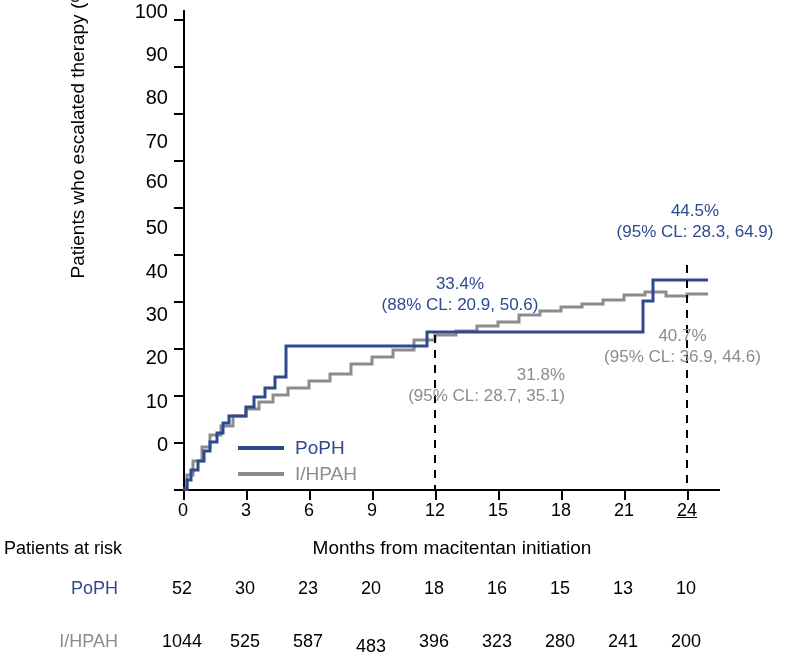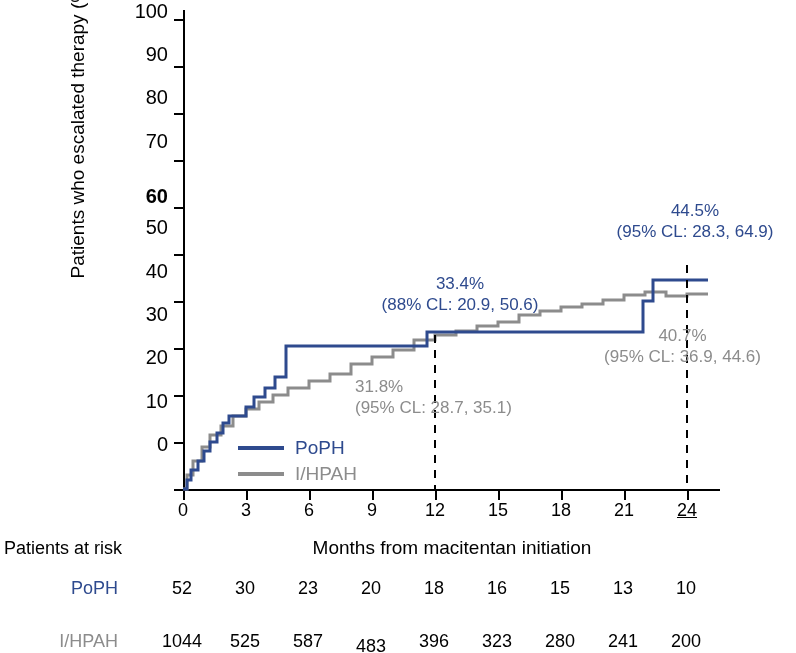--- a/index.html
+++ b/index.html
@@ -73,21 +73,21 @@
 <body>
 
 <div id="root">
 
   <div class="abs" id="ylabel">Patients who escalated therapy (%)</div>
 
   <div class="abs ytick" style="left:124px;top:0px;">100</div>
   <div class="abs ytick" style="left:124px;top:43px;">90</div>
   <div class="abs ytick" style="left:124px;top:86px;">80</div>
   <div class="abs ytick" style="left:124px;top:130px;">70</div>
-  <div class="abs ytick" style="left:124px;top:185px;font-weight:bold;">60</div>
+  <div class="abs ytick" style="left:124px;top:170px;">60</div>
   <div class="abs ytick" style="left:124px;top:216px;">50</div>
   <div class="abs ytick" style="left:124px;top:260px;">40</div>
   <div class="abs ytick" style="left:124px;top:303px;">30</div>
   <div class="abs ytick" style="left:124px;top:346px;">20</div>
   <div class="abs ytick" style="left:124px;top:390px;">10</div>
   <div class="abs ytick" style="left:124px;top:433px;">0</div>
 
   <div class="abs" id="plot">
     <div id="yaxis"></div>
     <div id="xaxis"></div>
@@ -139,21 +139,21 @@
   <div class="abs anno blue" style="left:355px;top:254px;width:210px;text-align:center;margin-top:19px;">
     <div>33.4%</div>
     <div>(88% CL: 20.9, 50.6)</div>
   </div>
 
   <div class="abs anno blue" style="left:590px;top:200px;width:210px;text-align:center;">
     <div>44.5%</div>
     <div>(95% CL: 28.3, 64.9)</div>
   </div>
 
-  <div class="abs anno grey" style="left:355px;top:376px;width:210px;text-align:left;">
+  <div class="abs anno grey" style="left:355px;top:364px;width:210px;text-align:right;">
     <div>31.8%</div>
     <div>(95% CL: 28.7, 35.1)</div>
   </div>
 
   <div class="abs anno grey" style="left:570px;top:325px;width:225px;text-align:center;">
     <div>40.7%</div>
     <div>(95% CL: 36.9, 44.6)</div>
   </div>
 
   <div class="abs xtick" style="left:163px;top:500px;">0</div>

